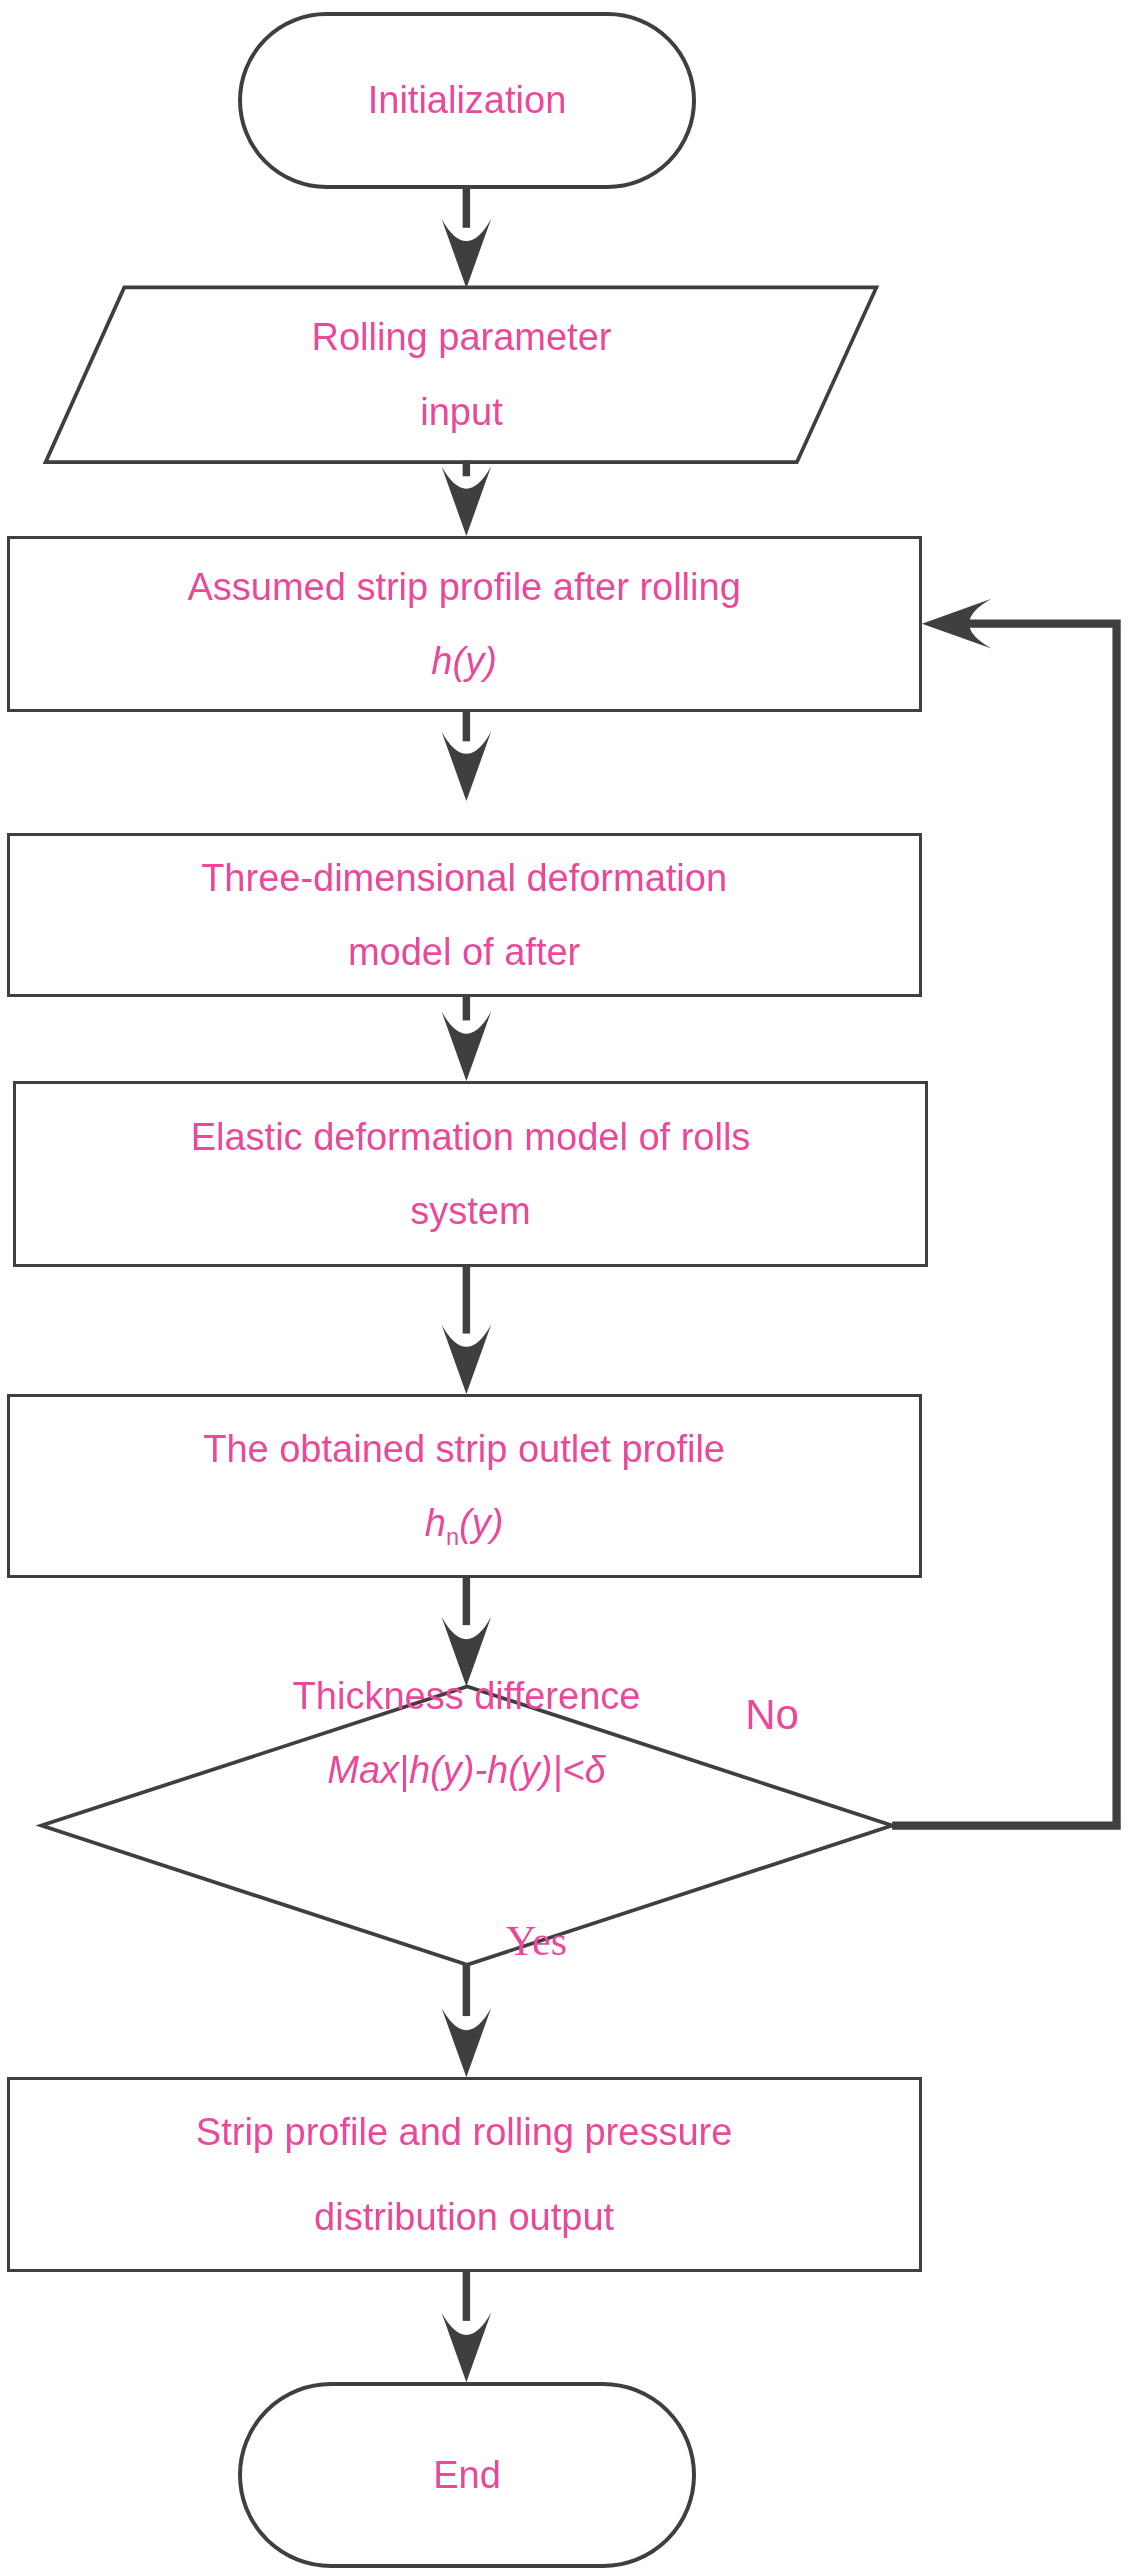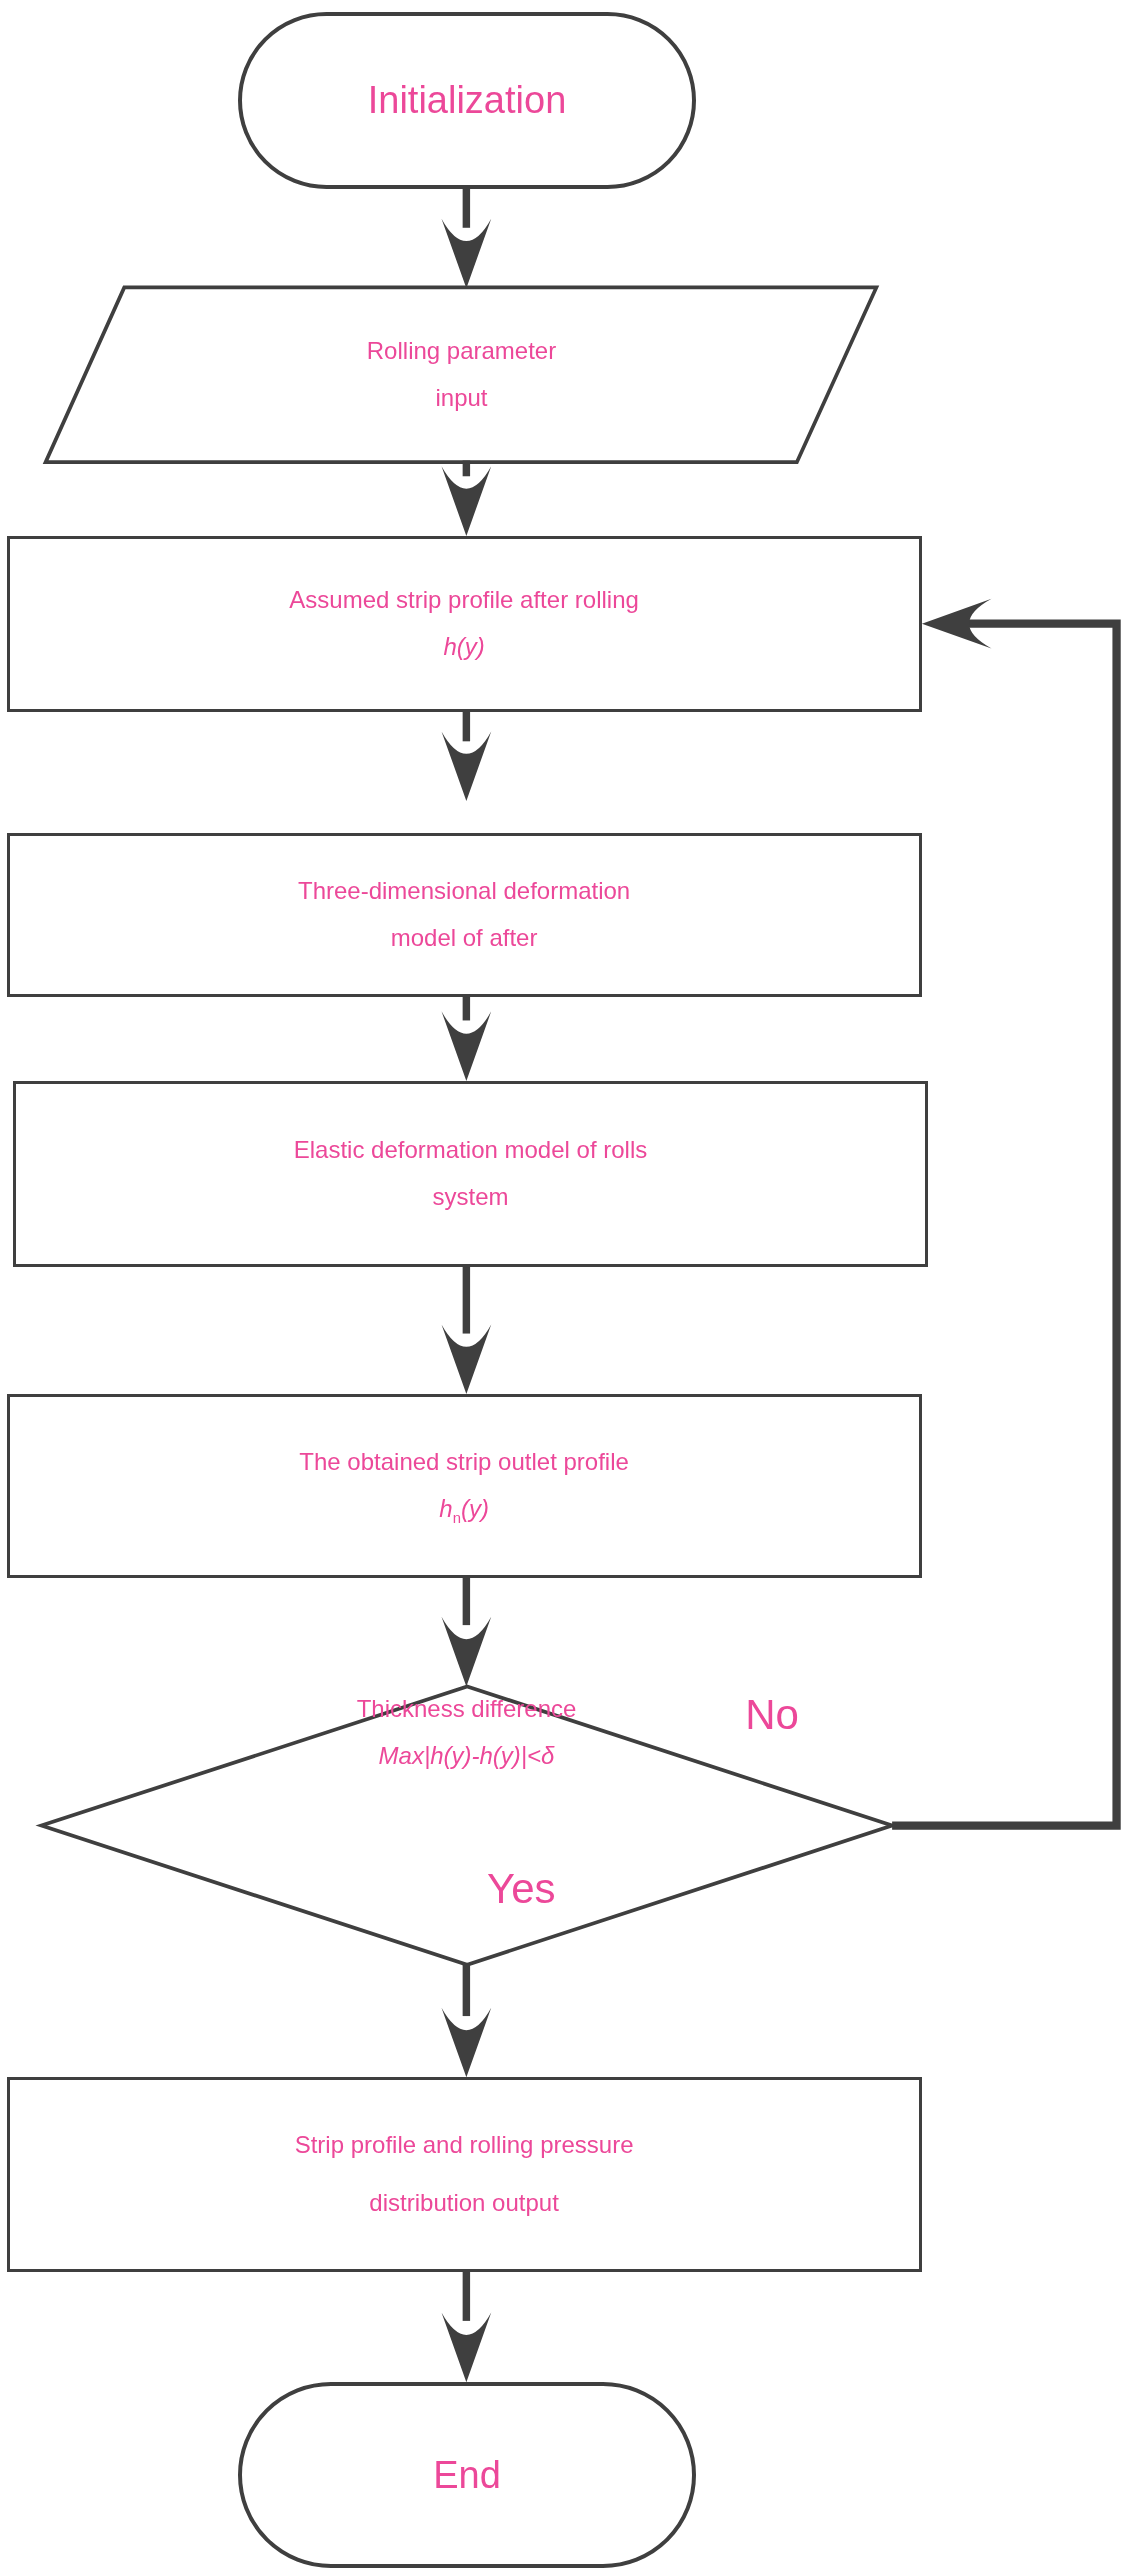--- a/index.html
+++ b/index.html
@@ -5,40 +5,40 @@
   html, body { margin:0; padding:0; background:#ffffff; }
   .canvas {
     position:relative; width:1134px; height:2576px; background:#ffffff;
     font-family:"Liberation Sans","DejaVu Sans",sans-serif; color:#ec4899;
     overflow:hidden;
   }
   svg.underlay { position:absolute; left:0; top:0; width:1134px; height:2576px; }
   .node {
     position:absolute; box-sizing:border-box;
     display:flex; flex-direction:column; align-items:center; justify-content:center;
-    text-align:center; font-size:24px; line-height:1.95; background:transparent;
+    text-align:center; font-size:38px; line-height:1.95; background:transparent;
   }
   .rect   { border:3.3px solid #3f3f3f; background:#ffffff; }
   .term   { border:4.1px solid #3f3f3f; border-radius:93px; background:#ffffff; font-size:38px; }
   .ghost  { border:none; background:transparent; }  
   .it     { font-style:italic; }
   .frm sub { font-size:0.62em; font-style:normal; }
   .edge-label { position:absolute; font-size:42px; line-height:1.2; text-align:center; }
 
   #n-start   { left:238px; top:11.6px;   width:458px;  height:177px; }
   #n-input   { left:46px;  top:287px;  width:831px; height:175px; }
   #n-box1    { left:6.6px;   top:536px;  width:915px; height:176px; }
   #n-box2    { left:6.6px;   top:801px;  width:915px; height:164px;margin-top:32px; }
   #n-box3    { left:13px;   top:1081px; width:915px; height:186px; }
   #n-box4    { left:6.6px;   top:1394px; width:915px; height:184px; }
   #n-diamond { left:41px;  top:1594px; width:851px; height:278px; }
   #n-box5    { left:6.6px;   top:2077px; width:915px; height:195px;gap:11px; }
   #n-end     { left:238px; top:2382px; width:458px;  height:186px; }
 
-  #lbl-yes { left:487px; top:1864px; width:99px; text-align:left; }
+  #lbl-yes { left:487px; top:1916px; width:99px; text-align:center;font-family:Liberation Serif, serif; }
   #lbl-no  { left:714px; top:1690px; width:116px; }
 </style>
 </head>
 <body>
 
 <div class="canvas">
 
   <svg class="underlay" viewBox="0 0 1369 3110">
 
     <polygon points="150,347 1058,347 962,558 55,558" fill="#ffffff" stroke="#3f3f3f" stroke-width="4.5"></polygon>

